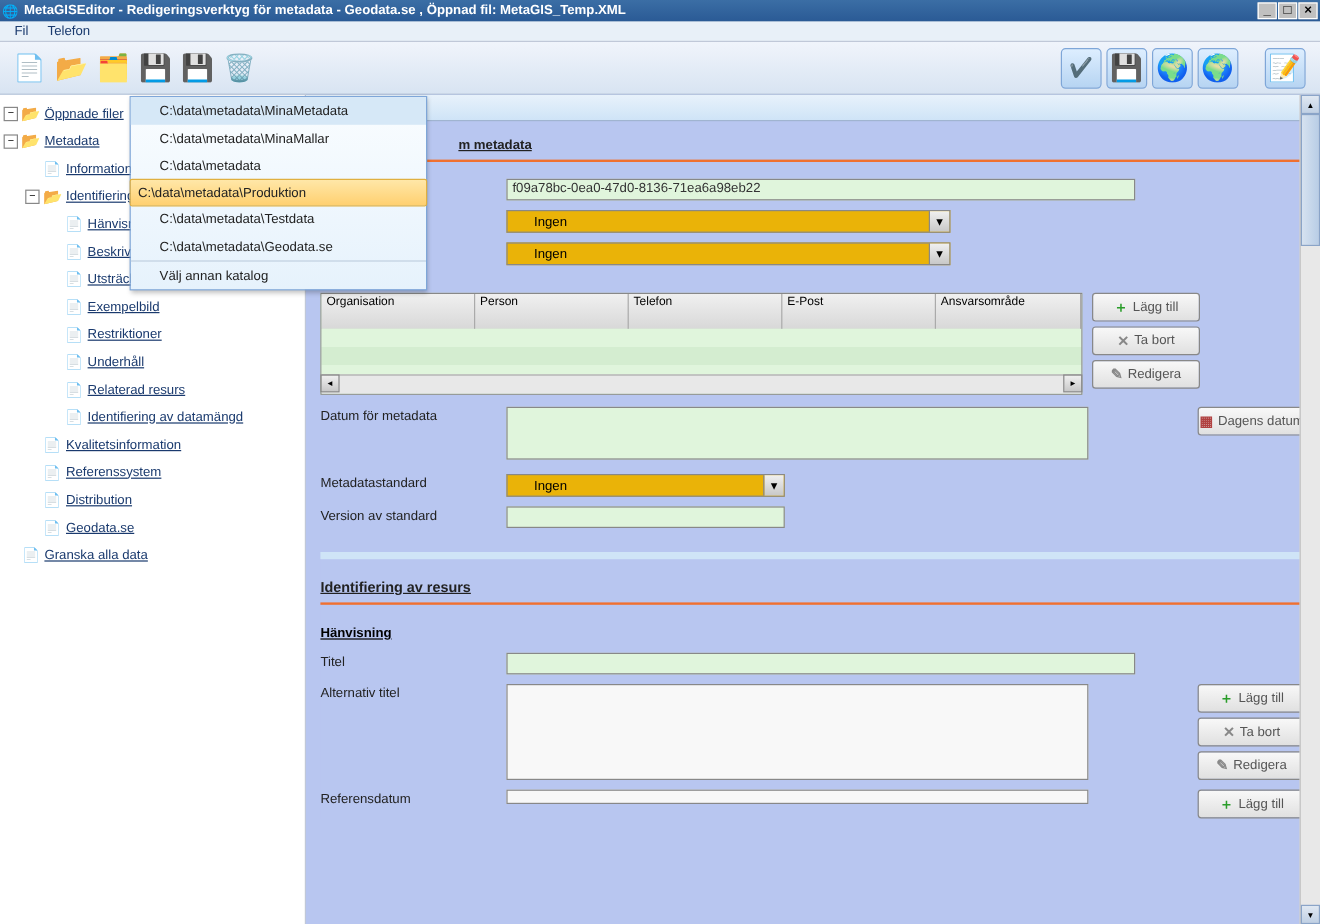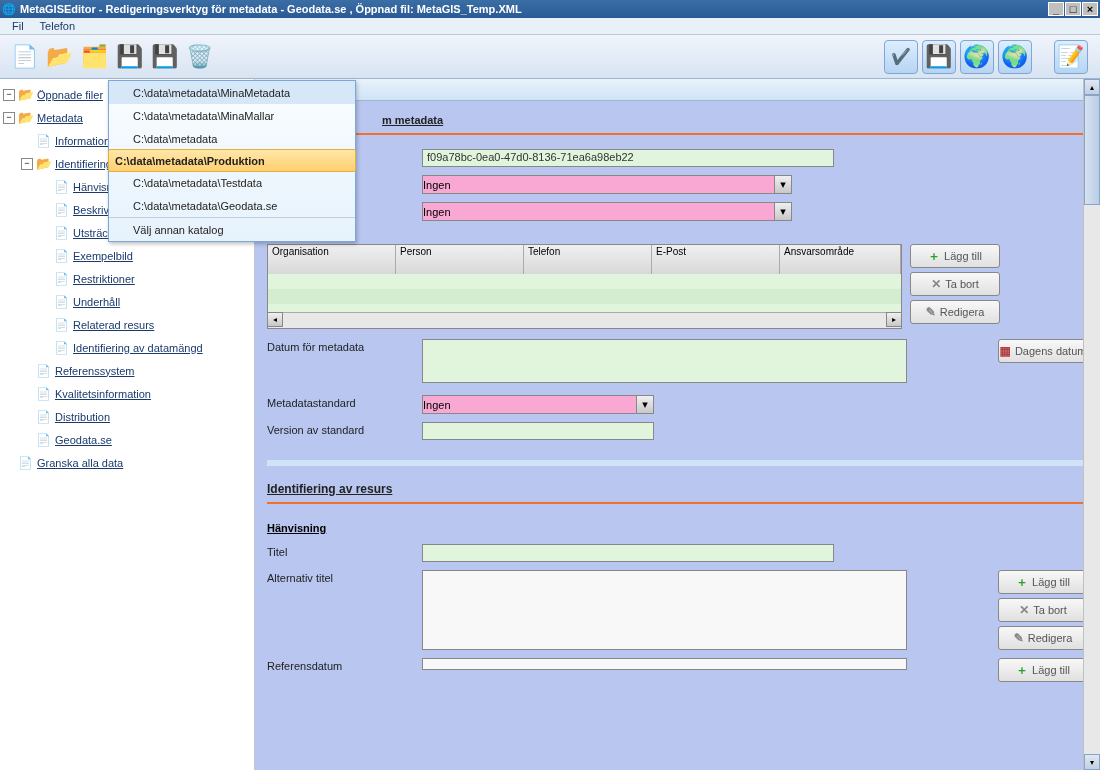--- a/index.html
+++ b/index.html
@@ -46,23 +46,23 @@
   .content { padding: 12px 12px 12px 12px; }
 
   .section-title { font-weight: bold; font-size: 12px; color: #222; text-decoration: underline; margin-bottom: 6px; }
   .orange-line { height: 2px; background: #f07030; margin-bottom: 14px; }
 
   .form-row { display: flex; align-items: flex-start; margin-bottom: 8px; }
   .form-label { width: 155px; padding-top: 2px; color: #222; }
   .form-field { flex: 1; }
   .form-buttons { width: 90px; margin-left: 8px; display: flex; flex-direction: column; gap: 4px; }
 
-  .text-input { height: 18px; background: #e0f5dc; border: 1px solid #888; padding: 1px 4px; color: #333; width: 412px; }
+  .text-input { height: 18px; background: #e0f5dc; border: 1px solid #888; padding: 1px 4px; color: #333; width: 524px; }
   .textarea { height: 44px; background: #e0f5dc; border: 1px solid #888; width: 485px; }
-  .select { height: 19px; background: #f9a8d4; border: 1px solid #888; width: 232px; display: flex; align-items: center; padding-left: 0; position: relative; }
+  .select { height: 19px; background: #eab308; border: 1px solid #888; width: 232px; display: flex; align-items: center; padding-left: 22px; position: relative; }
   .select.wide { width: 370px; }
   .select .dd-btn { position: absolute; right: 0; top: 0; width: 17px; height: 100%; background: linear-gradient(#f0f0f0, #c8c8c8); border-left: 1px solid #888; display: flex; align-items: center; justify-content: center; }
 
   .sub-label { color: #222; margin-bottom: 3px; margin-top: 6px; }
 
   .table-container { border: 1px solid #888; width: 635px; display: inline-block; background: #e0f5dc; }
   .table-header-row { display: flex; height: 29px; background: linear-gradient(#f0f0f0, #d8d8d8); }
   .table-header-row .th { border-right: 1px solid #aaa; padding: 1px 4px; font-size: 10px; }
   .table-body { height: 38px; background: repeating-linear-gradient(#e0f5dc, #e0f5dc 15px, #d4edd0 15px, #d4edd0 30px); }
   .table-hscroll { height: 16px; background: #e8e8e8; border-top: 1px solid #aaa; position: relative; }
@@ -82,21 +82,21 @@
   .subsection { font-weight: bold; text-decoration: underline; margin: 18px 0 10px; }
 
   
   .scroll-v { width: 17px; background: #e8e8e8; position: absolute; top: 0; right: 0; bottom: 0; border-left: 1px solid #c0c0c0; }
   .scroll-v .sbtn { height: 16px; background: linear-gradient(#e0e8f2,#c0d0e4); border: 1px solid #8aa4c8; display: flex; align-items: center; justify-content: center; font-size: 8px; }
   .scroll-v .thumb { height: 110px; margin-top: 0; background: linear-gradient(to right,#d6e2f0,#b8cde6); border: 1px solid #8aa4c8; }
 
   
   .dropdown-panel { position: absolute; top: 80px; left: 108px; width: 248px; background: linear-gradient(#fafdff, #e6f2fc); border: 1px solid #7ea6d8; box-shadow: 1px 2px 4px rgba(0,0,0,.25); z-index: 100; }
   .dropdown-panel .dd-item { height: 23px; display: flex; align-items: center; padding-left: 24px; color: #222; cursor: default; }
-  .dropdown-panel .dd-item.highlight { background: linear-gradient(#ffe7a8, #ffd070); border: 1px solid #e0b040; border-radius: 2px; margin: -1px; padding-left: 6px; font-weight: bold; }
+  .dropdown-panel .dd-item.highlight { background: linear-gradient(#ffe7a8, #ffd070); border: 1px solid #e0b040; border-radius: 2px; margin: -1px; padding-left: 6px; }
   .dropdown-panel .dd-item.hover-blue { background: #d6e8f7; }
   .dropdown-panel .dd-sep { height: 1px; background: #c0d0e0; }
 </style>
 </head>
 <body>
 
 <div class="titlebar">
   <span class="icon-sm">🌐</span>
   <span>MetaGISEditor - Redigeringsverktyg för metadata - Geodata.se , Öppnad fil: MetaGIS_Temp.XML</span>
   <span class="spacer"></span>
@@ -236,28 +236,28 @@
                       <span class="node-icon file-ic"></span>
                       <span class="label">Identifiering av datamängd</span>
                     </div>
                   </li>
               </ul>
             </li>
             <li>
                 <div class="row">
                   <span class="toggle hidden"></span>
                   <span class="node-icon file-ic"></span>
-                  <span class="label">Referenssystem</span>
+                  <span class="label">Kvalitetsinformation</span>
                 </div>
               </li>
             <li>
                 <div class="row">
                   <span class="toggle hidden"></span>
                   <span class="node-icon file-ic"></span>
-                  <span class="label">Kvalitetsinformation</span>
+                  <span class="label">Referenssystem</span>
                 </div>
               </li>
             <li>
                 <div class="row">
                   <span class="toggle hidden"></span>
                   <span class="node-icon file-ic"></span>
                   <span class="label">Distribution</span>
                 </div>
               </li>
             <li>

